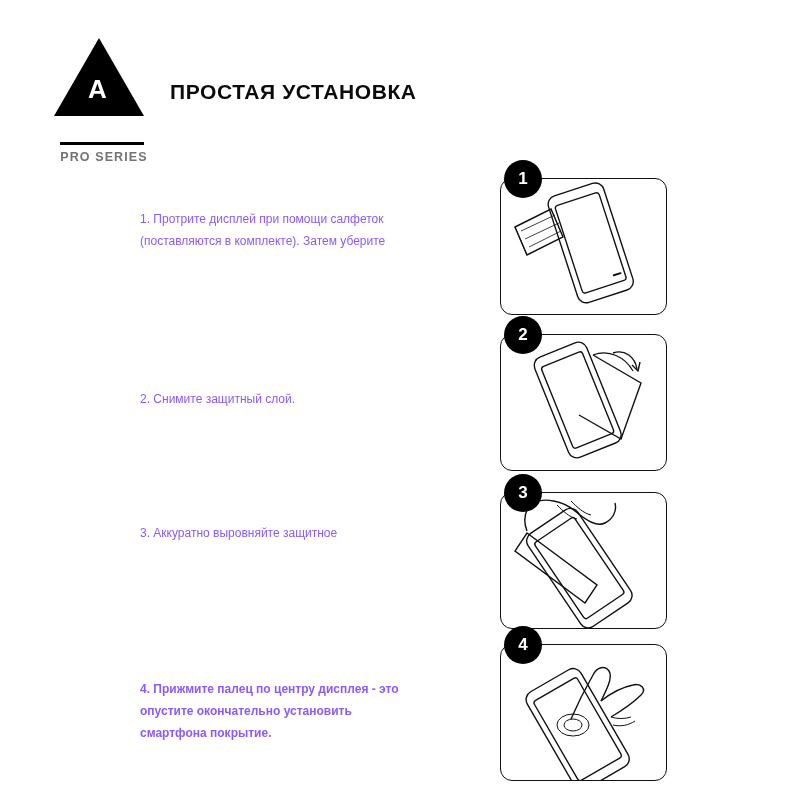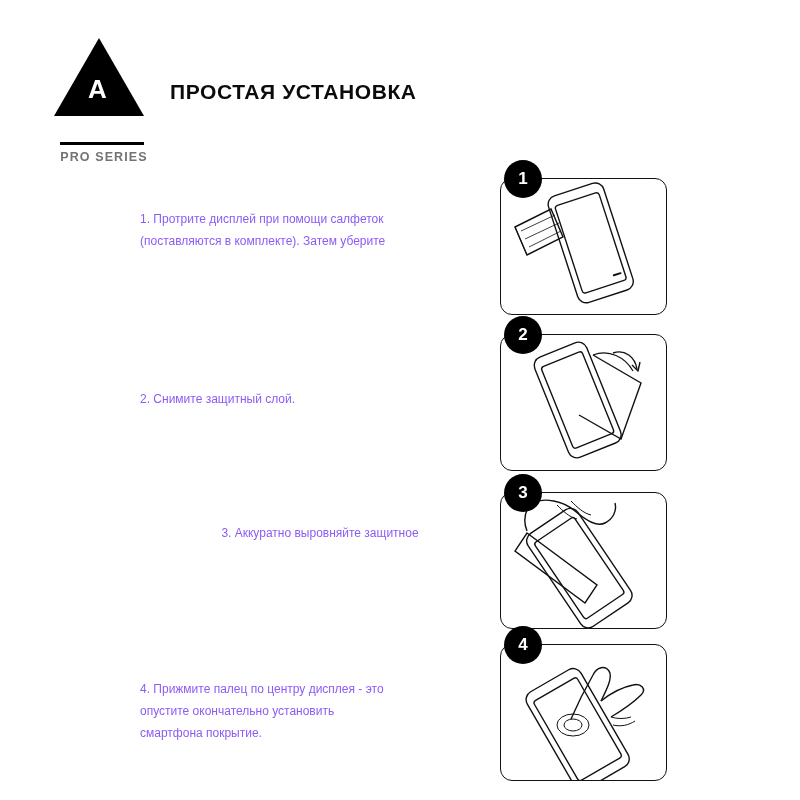--- a/index.html
+++ b/index.html
@@ -187,21 +187,21 @@
         <path d="M92 20 L140 48 L120 104 L78 80"></path>
         <path d="M92 20 C108 14 124 22 132 36" stroke-width="1.2"></path>
 
         <path d="M112 18 C124 14 134 22 136 34" stroke-width="1.4"></path>
         <path d="M131 30 L137 36 L139 27" stroke-width="1.4" stroke-linejoin="round"></path>
       </svg>
     </div>
   </div>
 
   <div class="step">
-    <div class="step-text" style="left:140px; top:522px;text-align:center;">
+    <div class="step-text" style="left:140px; top:522px;">
       <div>3. Аккуратно выровняйте защитное</div>
     </div>
     <div class="badge" style="left:504px; top:474px;">3</div>
     <div class="illus" style="left:500px; top:492px;">
       <svg width="165" height="135" viewBox="0 0 165 135" fill="none" stroke="#111" stroke-width="1.4">
 
         <g transform="rotate(-34 80 74)">
           <rect x="48" y="18" width="60" height="112" rx="9"></rect>
           <rect x="54" y="28" width="48" height="92" rx="3"></rect>
         </g>
@@ -210,21 +210,21 @@
 
         <path d="M30 10 C44 4 62 8 74 18 C86 28 96 34 104 30 C112 26 116 18 114 10" stroke-width="1.4"></path>
         <path d="M30 10 C24 18 22 28 26 38" stroke-width="1.4"></path>
         <path d="M56 12 C62 18 68 24 76 26" stroke-width="1"></path>
         <path d="M70 8 C76 14 82 20 90 22" stroke-width="1"></path>
       </svg>
     </div>
   </div>
 
   <div class="step">
-    <div class="step-text" style="left:140px; top:678px;">
+    <div class="step-text" style="left:140px; top:678px;font-weight:bold;">
       <div>4. Прижмите палец по центру дисплея - это</div>
       <div>опустите окончательно установить</div>
       <div>смартфона покрытие.</div>
     </div>
     <div class="badge" style="left:504px; top:626px;">4</div>
     <div class="illus" style="left:500px; top:644px;">
       <svg width="165" height="135" viewBox="0 0 165 135" fill="none" stroke="#111" stroke-width="1.4">
 
         <g transform="rotate(-30 80 80)">
           <rect x="44" y="26" width="62" height="112" rx="9"></rect>

